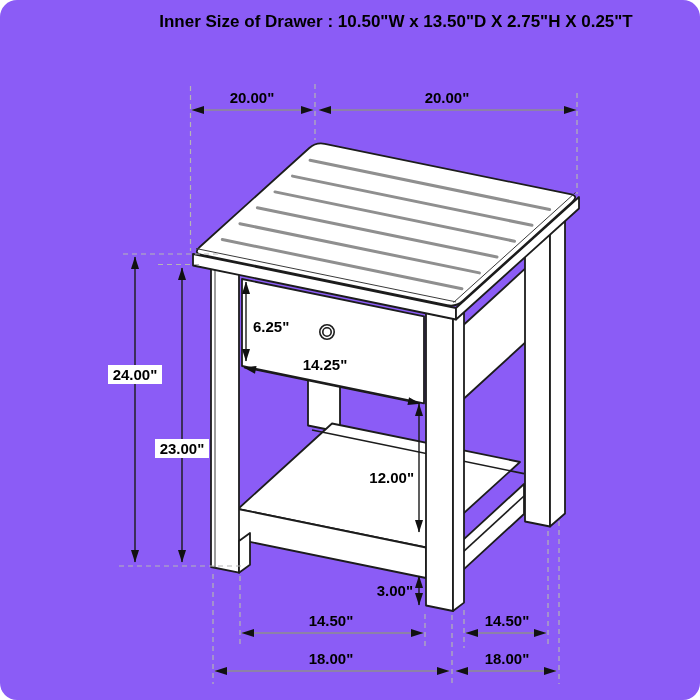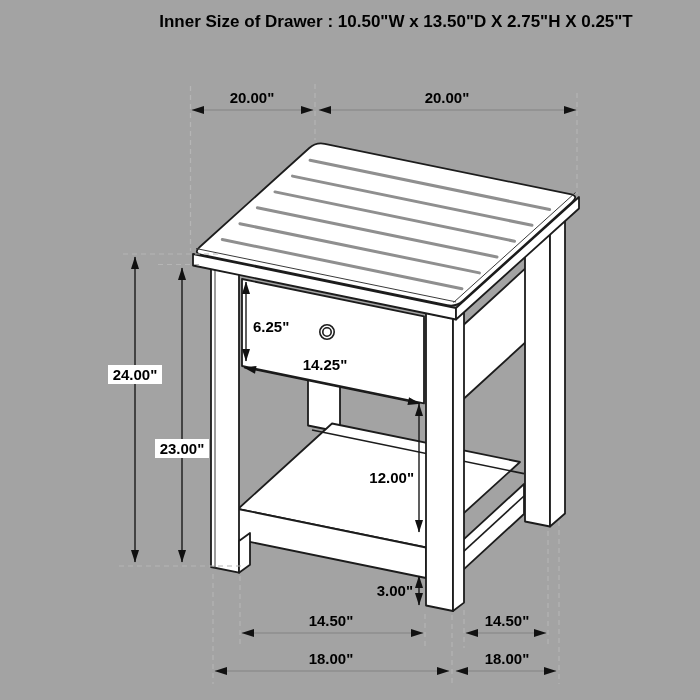--- a/index.html
+++ b/index.html
@@ -1,16 +1,16 @@
 <!DOCTYPE html>
 <html><head>
 <meta charset="utf-8">
 <style>
   html,body{margin:0;padding:0;background:#ffffff;}
-  .stage{position:relative;width:700px;height:700px;background:#a3a3a3;overflow:hidden;}
+  .stage{position:relative;width:700px;height:700px;background:#8b5cf6;overflow:hidden;border-radius:17px;}
   svg{display:block;}
   .part{fill:#ffffff;stroke:#1c1c1c;stroke-width:1.8;stroke-linejoin:round;}
   .edge{fill:none;stroke:#1c1c1c;stroke-width:1.6;}
   .thin{fill:none;stroke:#3a3a3a;stroke-width:1;}
   .plank{stroke:#8f8f8f;stroke-width:3;stroke-linecap:round;fill:none;}
   .guide{stroke:#b5b5b5;stroke-width:1.2;stroke-dasharray:5 4;fill:none;}
   .dim-h{stroke:#8e8e8e;stroke-width:1.4;fill:none;}
   .dim-v{stroke:#1a1a1a;stroke-width:1.4;fill:none;}
   .lbl{font-family:"Liberation Sans",sans-serif;font-size:15px;font-weight:bold;fill:#000000;}
   .title{font-family:"Liberation Sans",sans-serif;font-size:17px;font-weight:bold;fill:#000000;}

